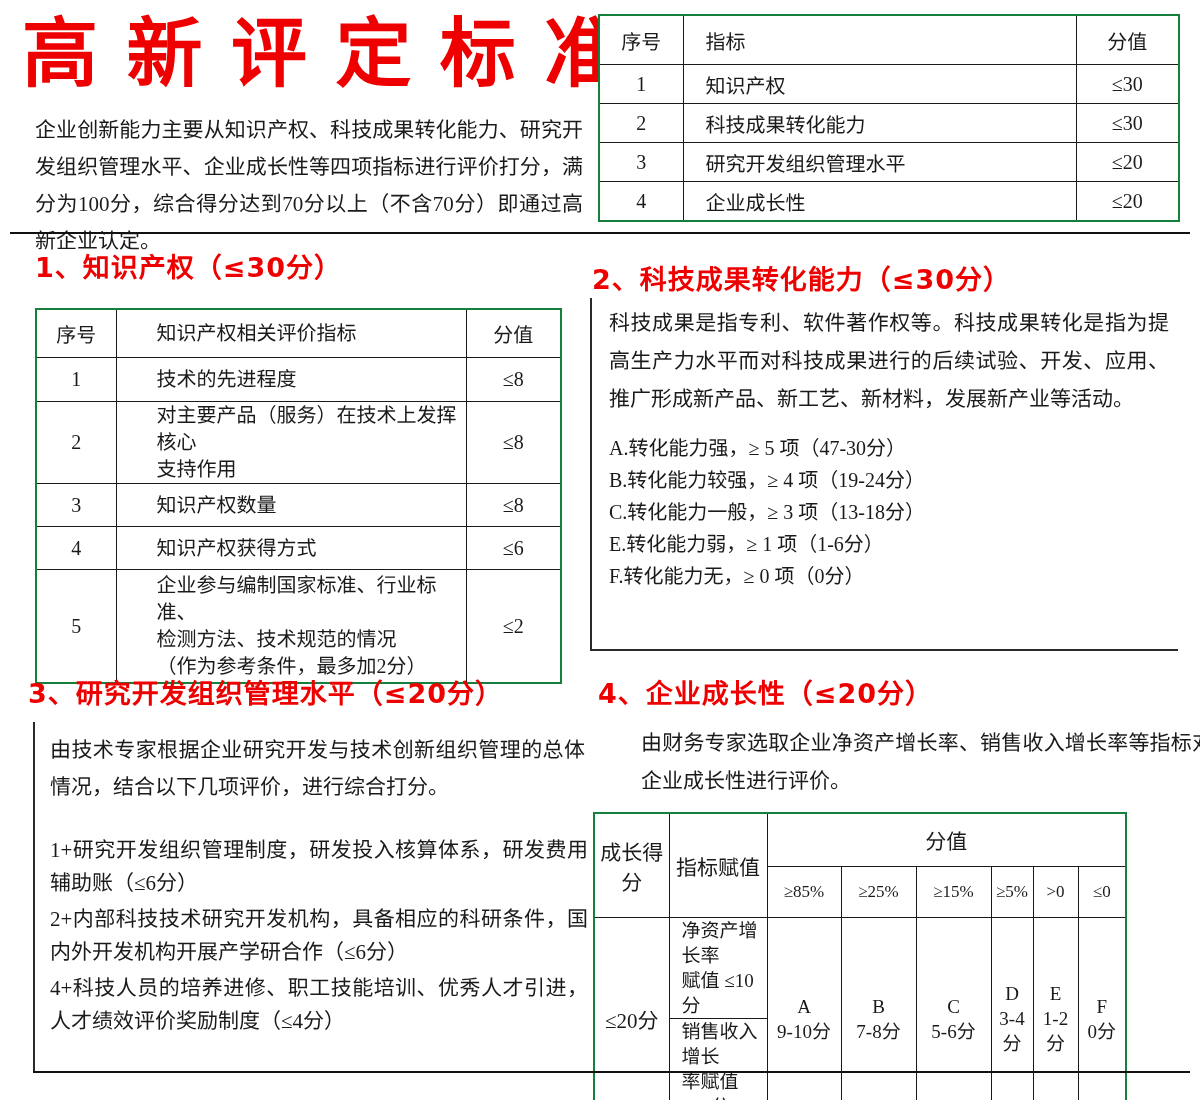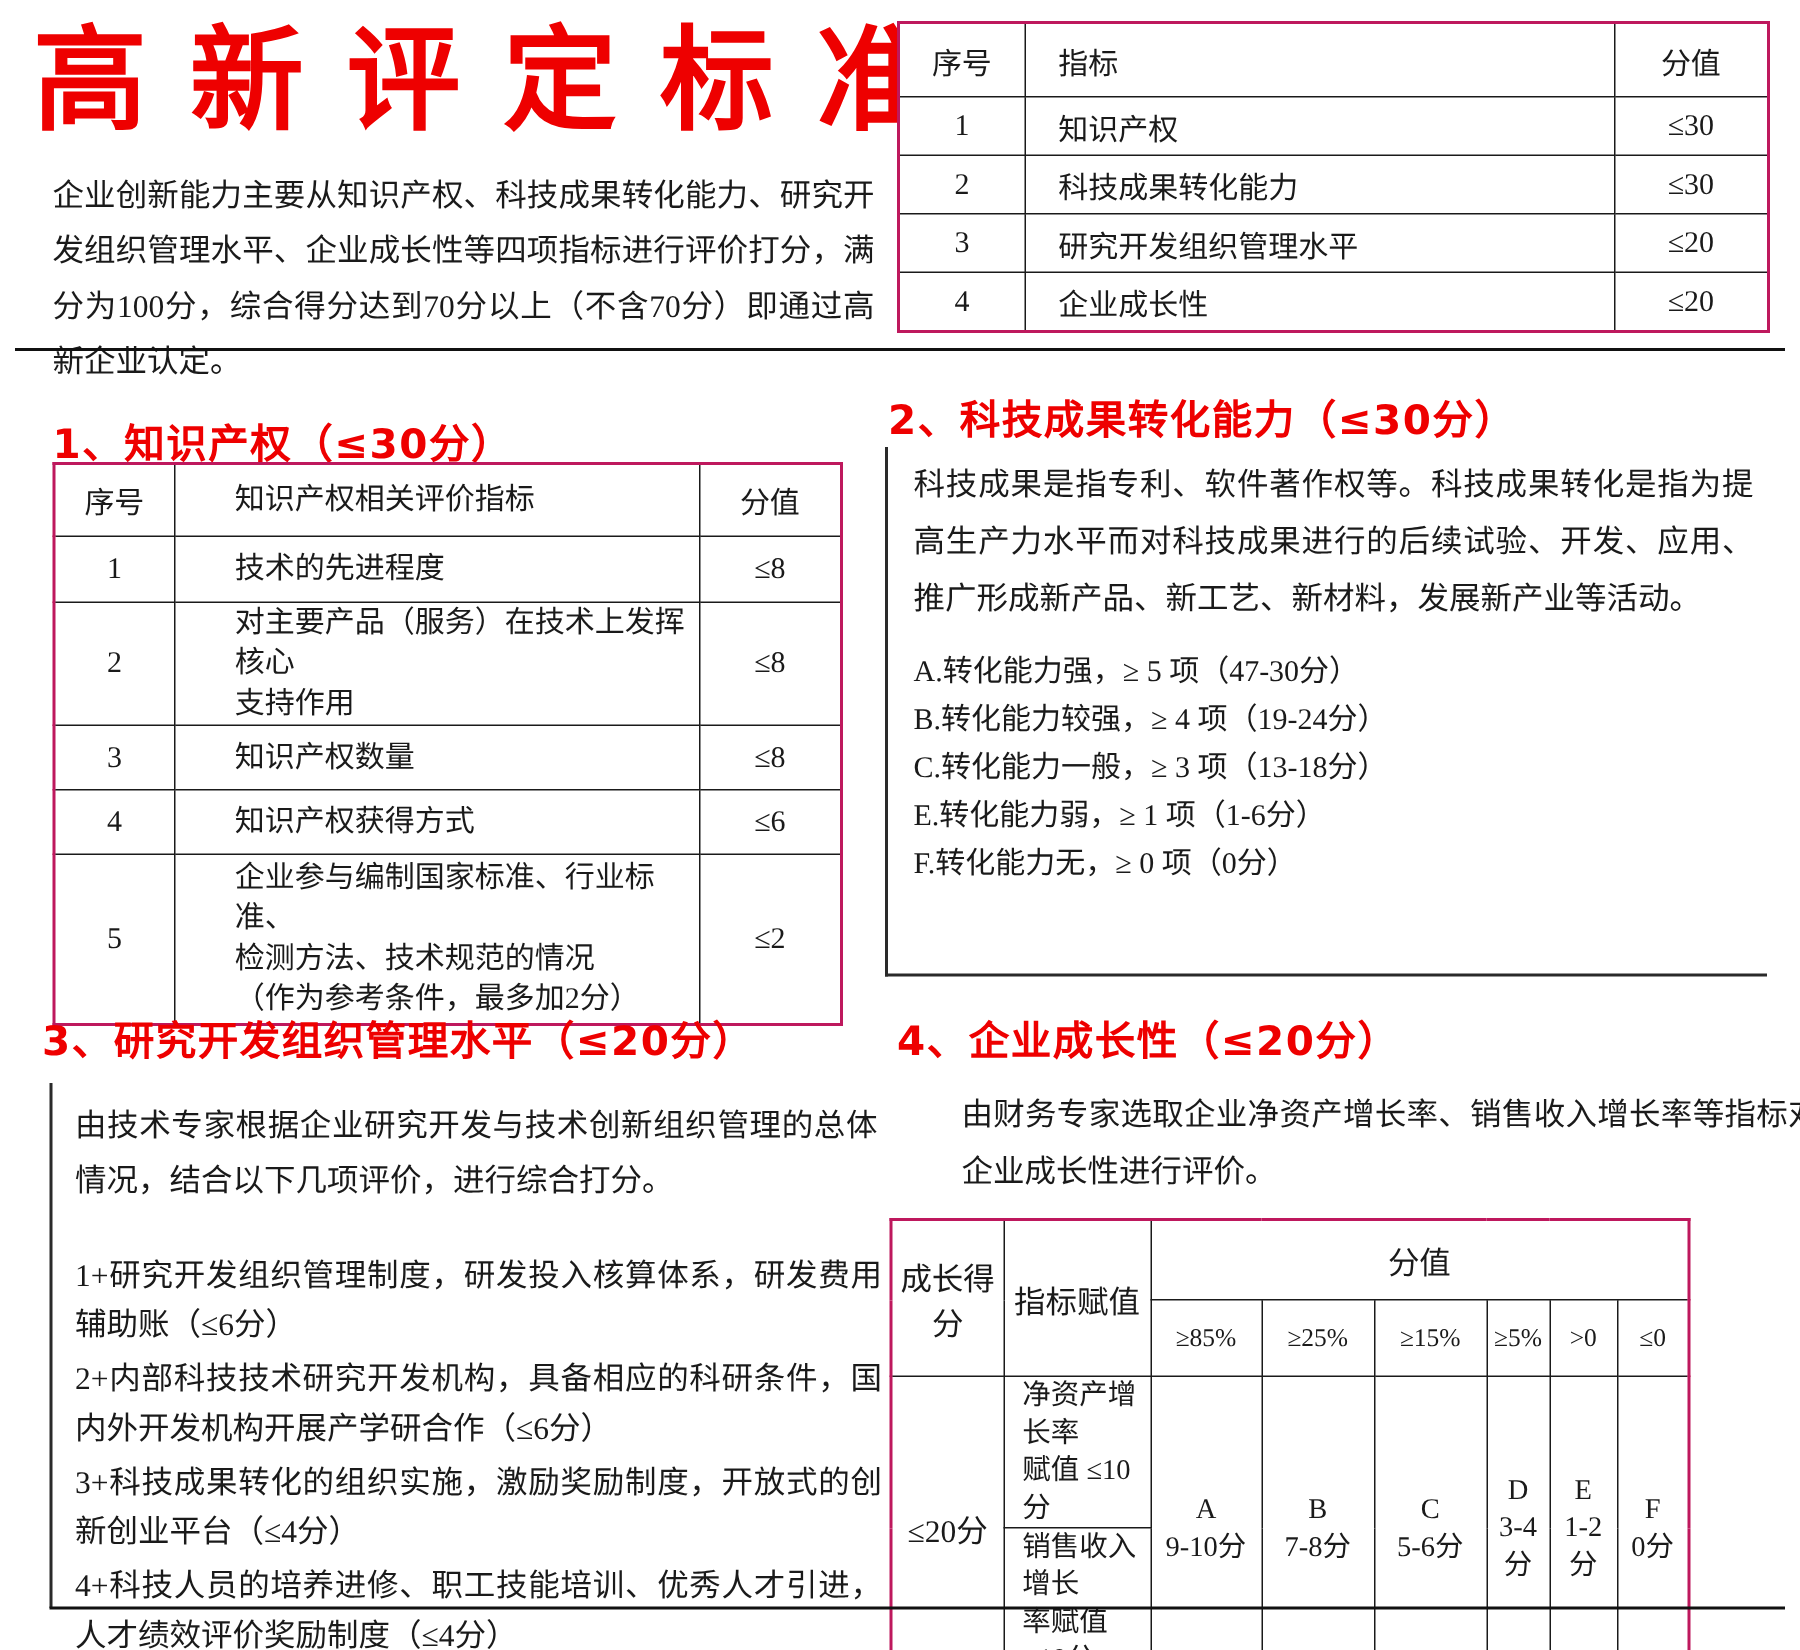--- a/index.html
+++ b/index.html
@@ -18,38 +18,38 @@
     color:var(--red,#ee0000);white-space:nowrap;letter-spacing:1px;
   }
   
   .intro{
     left:35px;top:112px;width:548px;
     font-size:21px;line-height:37px;text-align:justify;
   }
 
   
   table{border-collapse:collapse;table-layout:fixed;background:#fff;}
-  table{border:2px solid #be185d;}
+  table{border:2px solid #15803d;}
   td{border:1px solid #1a1a1a;font-size:20px;padding:0;vertical-align:middle;}
   td.c{text-align:center;}
   td.l{text-align:left;padding-left:22px;}
   td.pre{white-space:pre-line;}
 
   
   .summary-table{left:598px;top:14px;}
   .summary-table td{height:38px;}
   .summary-table tr.hdr td{height:48px;}
 
   
   .sec-heading{
     font-family:"DejaVu Sans","Liberation Sans",sans-serif;
     font-size:27px;font-weight:bold;color:var(--red,#ee0000);
     white-space:nowrap;letter-spacing:1px;
   }
-  .h1{left:35px;top:274px;}
+  .h1{left:35px;top:246px;}
   .h2{left:592px;top:258px;}
   .h3{left:28px;top:672px;}
   .h4{left:598px;top:672px;}
 
   
   .s1-table{left:35px;top:308px;}
   .s1-table td.l{padding-left:40px;line-height:27px;}
   .s1-table tr.hdr td{height:47px;}
   #s1-body tr:nth-child(1) td{height:43px;}
   #s1-body tr:nth-child(2) td{height:56px;}
@@ -193,21 +193,20 @@
       <div class="s2-item">F.转化能力无，≥ 0 项（0分）</div>
     </div>
 </div>
 
 <div class="abs sec-heading h3">3、研究开发组织管理水平（≤20分）</div>
 <div class="abs s3-box">
   <div class="s3-para">由技术专家根据企业研究开发与技术创新组织管理的总体情况，结合以下几项评价，进行综合打分。</div>
   <div id="s3-items">
       <div class="s3-item">1+研究开发组织管理制度，研发投入核算体系，研发费用辅助账（≤6分）</div>
       <div class="s3-item">2+内部科技技术研究开发机构，具备相应的科研条件，国内外开发机构开展产学研合作（≤6分）</div>
-      <div class="s3-item">3+科技成果转化的组织实施，激励奖励制度，开放式的创新创业平台（≤4分）</div>
       <div class="s3-item">4+科技人员的培养进修、职工技能培训、优秀人才引进，人才绩效评价奖励制度（≤4分）</div>
     </div>
 </div>
 
 <div class="abs sec-heading h4">4、企业成长性（≤20分）</div>
 <div class="abs s4-para">由财务专家选取企业净资产增长率、销售收入增长率等指标对企业成长性进行评价。</div>
 <table class="abs s4-table">
   <colgroup>
     <col style="width:75px">
       <col style="width:98px">

